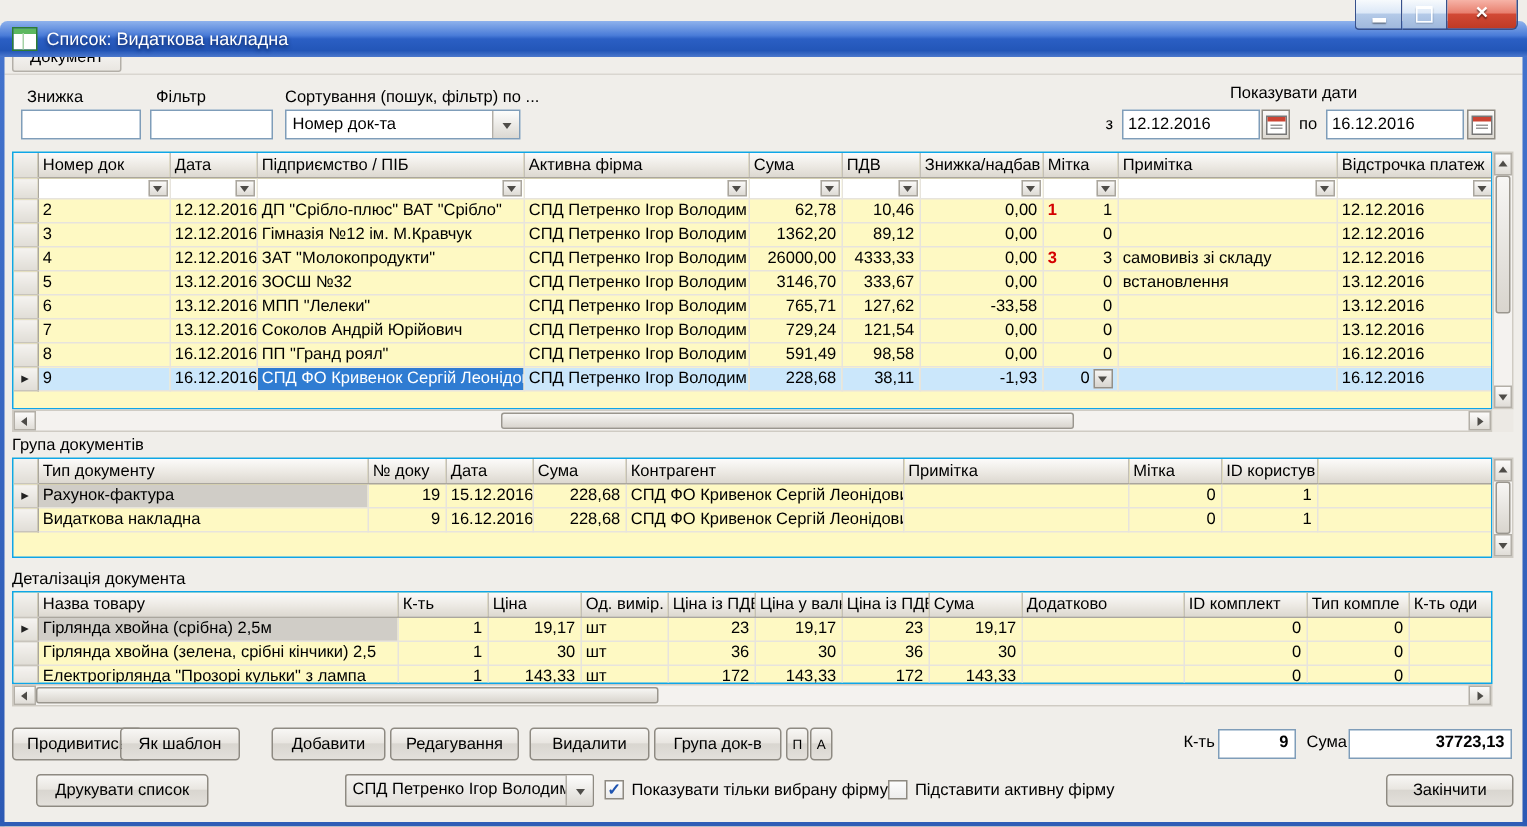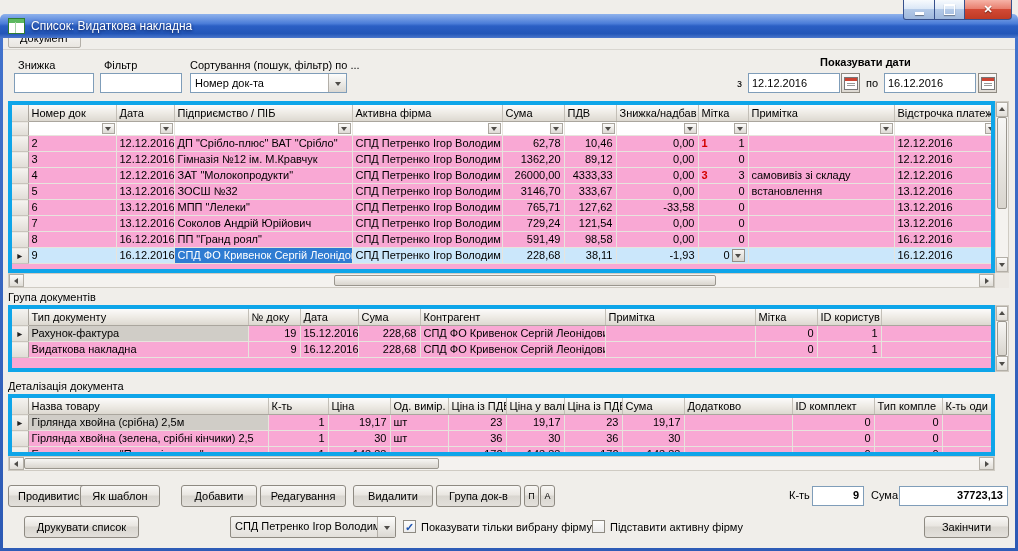--- a/index.html
+++ b/index.html
@@ -54,21 +54,21 @@
   .btn{position:absolute;height:22px;box-sizing:border-box;background:linear-gradient(180deg,#f8f7f5,#e9e6e1 45%,#d9d6d0 50%,#e3e0db);
     border:1px solid #8e8a82;border-radius:3px;font-size:11px;display:flex;align-items:center;justify-content:center;padding:0 6px;white-space:nowrap;}
   .btn-sm{padding:0;font-size:9px;}
   .field{position:absolute;background:#fff;border:1px solid #7f9db9;box-sizing:border-box;height:20px;
     font-size:11px;padding:2px 4px;text-align:right;font-weight:bold;white-space:nowrap;}
   .cb{position:absolute;width:13px;height:13px;box-sizing:border-box;border:1px solid #8e8a82;
     background:linear-gradient(180deg,#fdfdfd,#ececec);display:flex;align-items:center;justify-content:center;}
   .cb span{color:#1f54b0;font-weight:bold;font-size:11px;line-height:10px;}
 
   
-  .dbgrid{position:absolute;background:#f9a8d4;border:4px solid #0ea5e9;box-sizing:border-box;overflow:hidden;}
+  .dbgrid{position:absolute;background:#fef9c3;border:1px solid #0ea5e9;box-sizing:border-box;overflow:hidden;}
   .dbgrid table{border-collapse:collapse;table-layout:fixed;width:100%;}
   .dbgrid th{height:16px;font-weight:normal;text-align:left;padding:0 3px;font-size:11px;
     background:linear-gradient(180deg,#fcfbfa 0%,#ece9e3 55%,#dcd8d0 100%);
     border-right:1px solid #c3bfb7;border-bottom:1px solid #aaa69e;overflow:hidden;white-space:nowrap;}
   .dbgrid td{height:15px;line-height:15px;padding:0 3px;font-size:11px;
     border-right:1px solid #e7e4dd;border-bottom:1px solid #e7e4dd;overflow:hidden;white-space:nowrap;}
   .dbgrid td.ind,.dbgrid th.ind{background:linear-gradient(180deg,#f5f3f0,#e0ddd6);
     border-right:1px solid #aaa69e;border-bottom:1px solid #c8c4bc;padding:0;text-align:center;}
   tr.cur td.ind::before{content:"▸";font-size:10px;color:#222;line-height:15px;}
   .r{text-align:right;}
@@ -122,21 +122,21 @@
   <div class="frame-r"></div>
   <div class="frame-b"></div>
 
   <div class="menubar">
     <div class="menu-item">Документ</div>
   </div>
 
   <div class="lbl" style="left:18px;top:59px;">Знижка</div>
   <div class="lbl" style="left:104px;top:59px;">Фільтр</div>
   <div class="lbl" style="left:190px;top:59px;">Сортування (пошук, фільтр) по ...</div>
-  <div class="lbl" style="left:820px;top:56px;font-weight:bold;">Показувати дати</div>
+  <div class="lbl" style="left:820px;top:56px;">Показувати дати</div>
 
   <input class="tbox" style="left: 14px; top: 73px; width: 80px;" value="">
   <input class="tbox" style="left: 100px; top: 73px; width: 82px;" value="">
 
   <div class="combo" style="left:190px;top:73px;width:157px;">
     <div class="combo-text">Номер док-та</div>
     <div class="combo-arrow">
         <div class="tri-d"></div>
       </div>
   </div>

